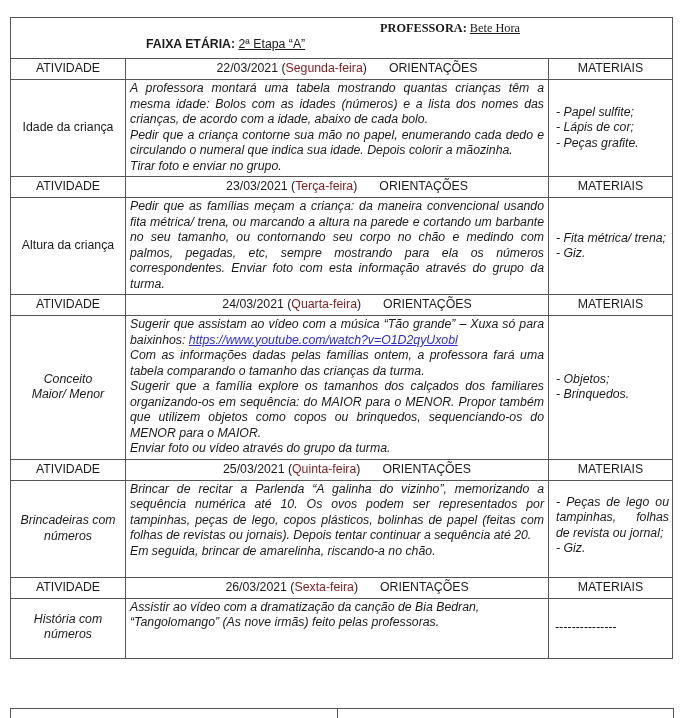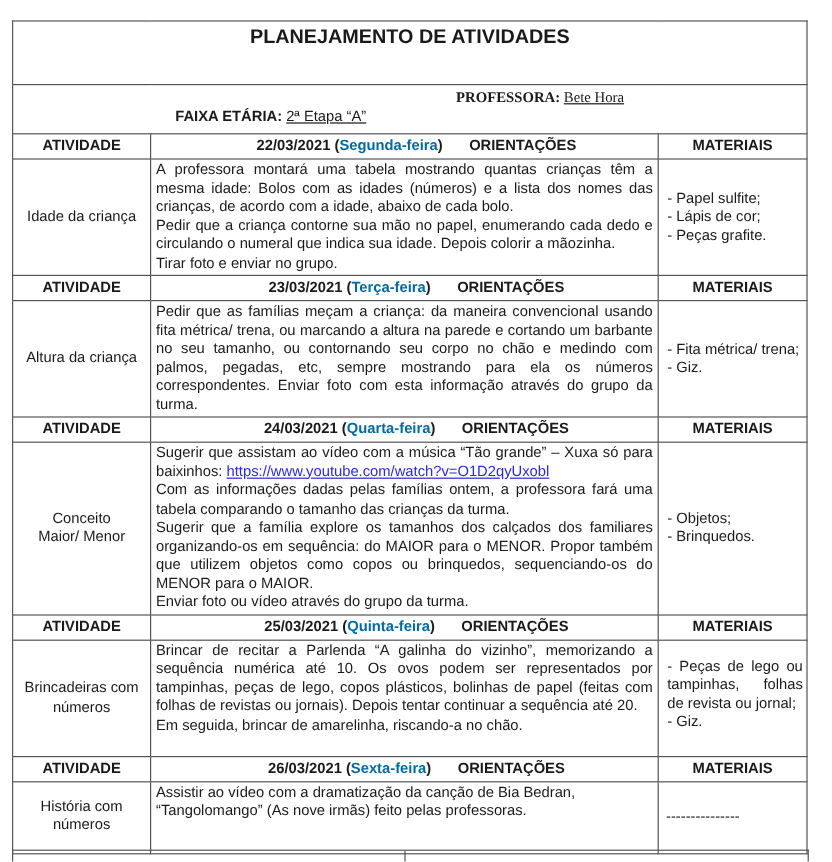--- a/index.html
+++ b/index.html
@@ -7,47 +7,44 @@
          font-family:"Liberation Sans", sans-serif; color:#1a1a1a; }
   .doc { position:absolute; left:10px; top:17px; width:662px; }
   table { border-collapse:collapse; width:662px; table-layout:fixed; }
   td { border:1px solid #555; padding:0; vertical-align:middle; font-size:12.3px; line-height:15.5px; }
   .title-cell { height:46px; text-align:center; font-weight:bold; font-size:16.5px; vertical-align:top; padding-top:6px; }
   .faixa-cell { height:40px; font-weight:bold; font-size:12.3px; vertical-align:middle; padding-top:0; }
   .faixa-inner { position:relative; height:40px; }
   .faixa-left { position:absolute; left:135px; top:19px; }
   .faixa-right { position:absolute; left:369px; top:3px;font-family:Liberation Serif, serif; }
   .uval { font-weight:normal; text-decoration:underline; }
-  .hdr td { height:20px; font-weight:bold; text-align:center; font-size:12.3px; }
+  .hdr td { height:20px; font-weight:normal; text-align:center; font-size:12.3px; }
   .hdr .orient { text-align:center; padding-left:20px; }
-  .red { color:#0369a1; }
+  .red { color:#7f1d1d; }
   .gap { display:inline-block; width:22px; }
   .act { text-align:center; padding:12px 4px; }
   .ori { text-align:justify; padding:1px 4px 2px 4px; vertical-align:top; }
   .mat { padding:0 3px 0 7px; text-align:left; }
   .mat.just { text-align:justify; }
   a.link { color:#2a2ad8; text-decoration:underline; }
   .bottom { position:absolute; left:10px; top:708px; width:662px; height:20px; border-top:1px solid #555; border-left:1px solid #555; border-right:1px solid #555; }
   .bottom .div { position:absolute; left:326px; top:0; height:20px; border-left:1px solid #555; }
-  .p { display:block; }
+  .p { display:block;font-style:italic; }
 </style>
 </head>
 <body>
 
 <div class="doc">
 <table>
   <colgroup>
     <col style="width:115px">
     <col style="width:423px">
     <col style="width:124px">
   </colgroup>
   <tbody>
-        <tr>
-    <td colspan="3" class="title-cell">PLANEJAMENTO DE ATIVIDADES</td>
-  </tr>
   <tr>
     <td colspan="3" class="faixa-cell">
       <div class="faixa-inner">
         <span class="faixa-left">
           <span>FAIXA ETÁRIA:</span>
           <span class="uval">2ª Etapa “A”</span>
         </span>
         <span class="faixa-right">
           <span>PROFESSORA:</span>
           <span class="uval">Bete Hora</span>

